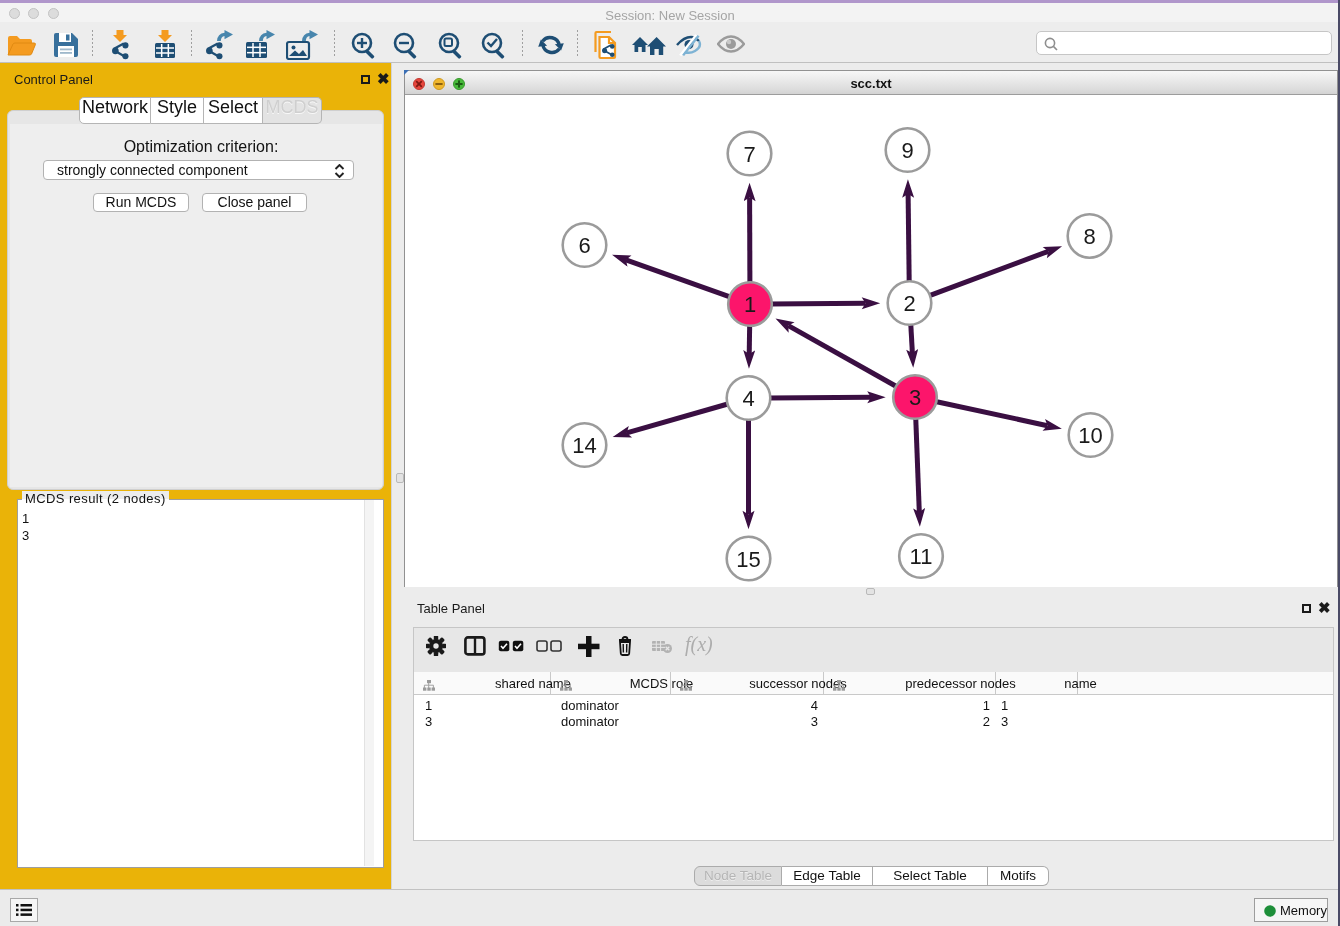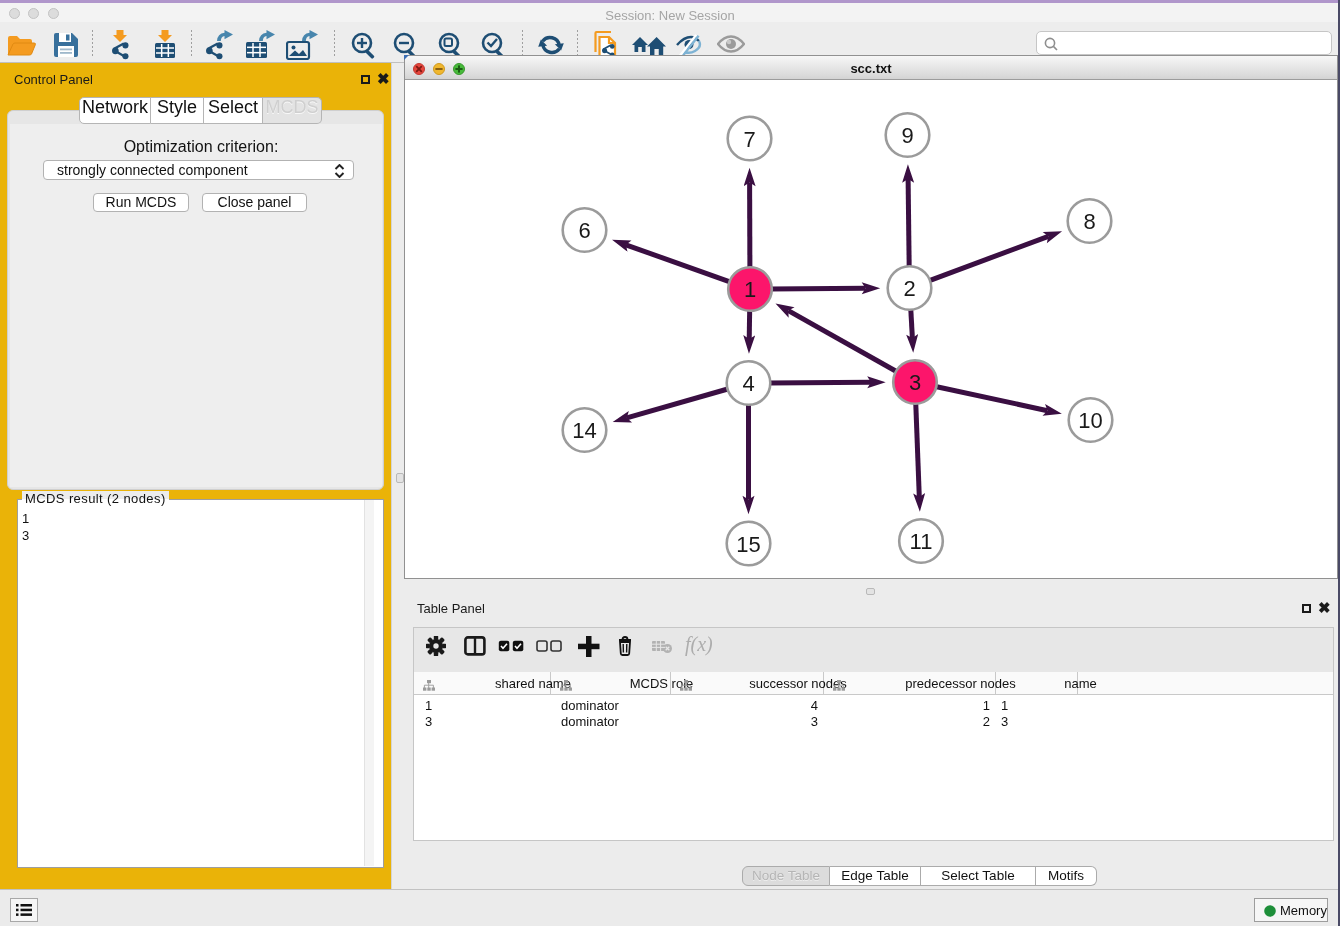--- a/index.html
+++ b/index.html
@@ -26,21 +26,21 @@
 #cp-pane { position:absolute; left:7px; top:47px; width:377px; height:380px; background:#e6e6e6; border:1px solid #cfcfcf; border-radius:6px; }
 #cp-inner { position:absolute; left:10px; top:61px; width:372px; height:363px; background:#eeeeee; }
 #optlabel { position:absolute; left:5px; top:75px; width:392px; text-align:center; font-size:16px; color:#111; }
 #selectbox { position:absolute; left:43px; top:97px; width:311px; height:20px; background:#fff; border:1px solid #b2b2b2; border-radius:4px; font-size:14px; color:#111; line-height:18px; padding-left:13px; }
 .btn { position:absolute; height:19px; background:#fff; border:1px solid #b2b2b2; border-radius:4px; font-size:14px; color:#111; text-align:center; line-height:17px; }
 #fieldset { position:absolute; left:17px; top:436px; width:367px; height:369px; background:#fff; border:1px solid #9e9e9e; }
 #fs-legend { position:absolute; left:22px; top:428px; font-size:13px; letter-spacing:0.4px; color:#111; padding:0 3px; background:linear-gradient(#ececec 54%, #ffffff 54%); }
 #fs-text { position:absolute; left:22px; top:447px; font-size:13px; color:#111; line-height:17px; }
 #fs-scroll { position:absolute; left:364px; top:437px; width:10px; height:366px; background:#f4f4f4; border-left:1px solid #e2e2e2; }
 
-#netwin { left:404px; top:55px; width:934px; height:524px; border:1px solid #919191; background:#fff; }
+#netwin { left:404px; top:70px; width:934px; height:524px; border:1px solid #919191; background:#fff; }
 #nettitle { position:absolute; left:0; top:0; width:932px; height:24px; background:linear-gradient(#f7f7f7,#dcdcdc 80%,#d3d3d3); border-bottom:1px solid #9c9c9c; }
 #nettitle .t { position:absolute; width:100%; top:5px; text-align:center; font-size:13px; font-weight:bold; color:#111; }
 .tl { position:absolute; top:6.5px; width:12px; height:12px; border-radius:50%; }
 .tl svg { position:absolute; left:-1px; top:-1px; }
 #bluecorner { position:absolute; left:-1px; top:-1px; width:0; height:0; border-top:5px solid #3b6fb5; border-right:5px solid transparent; }
 
 #tp { left:404px; top:587px; width:934px; height:302px; background:#ececec; }
 #tp-title { position:absolute; left:13px; top:14px; font-size:13px; color:#1a1a1a; }
 #tablebox { position:absolute; left:9px; top:40px; width:921px; height:214px; background:#fff; border:1px solid #c6c6c6; }
 #tb-toolbar { position:absolute; left:0; top:0; width:919px; height:44px; background:#e7e7e7; }
@@ -425,21 +425,21 @@
       <div class="cell" style="left:587px;">1</div>
     </div>
     <div class="trow" style="top:85px; width:100%;">
       <div class="cell" style="left:11px;">3</div>
       <div class="cell" style="left:147px;">dominator</div>
       <div class="cell" style="left:257px; width:147px; text-align:right;">3</div>
       <div class="cell" style="left:410px; width:166px; text-align:right;">2</div>
       <div class="cell" style="left:587px;">3</div>
     </div>
   </div>
-  <div class="btabs" style="left:290px; top:279px;margin-left:48px;">
+  <div class="btabs" style="left:290px; top:279px;">
     <div class="btab first sel" style="width:88px;">Node Table</div>
     <div class="btab" style="width:91px;">Edge Table</div>
     <div class="btab" style="width:115px;">Select Table</div>
     <div class="btab last" style="width:61px;">Motifs</div>
   </div>
 </div>
 
 <div class="abs" id="statusbar">
   <div id="listbtn">
       <svg style="position:absolute;left:5px;top:4px;" width="16" height="14" viewBox="0 0 16 14">

